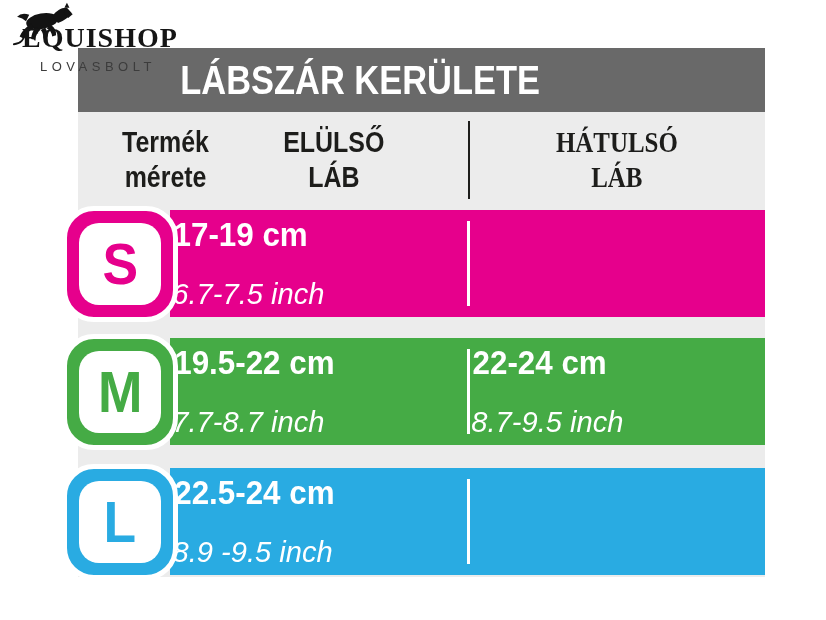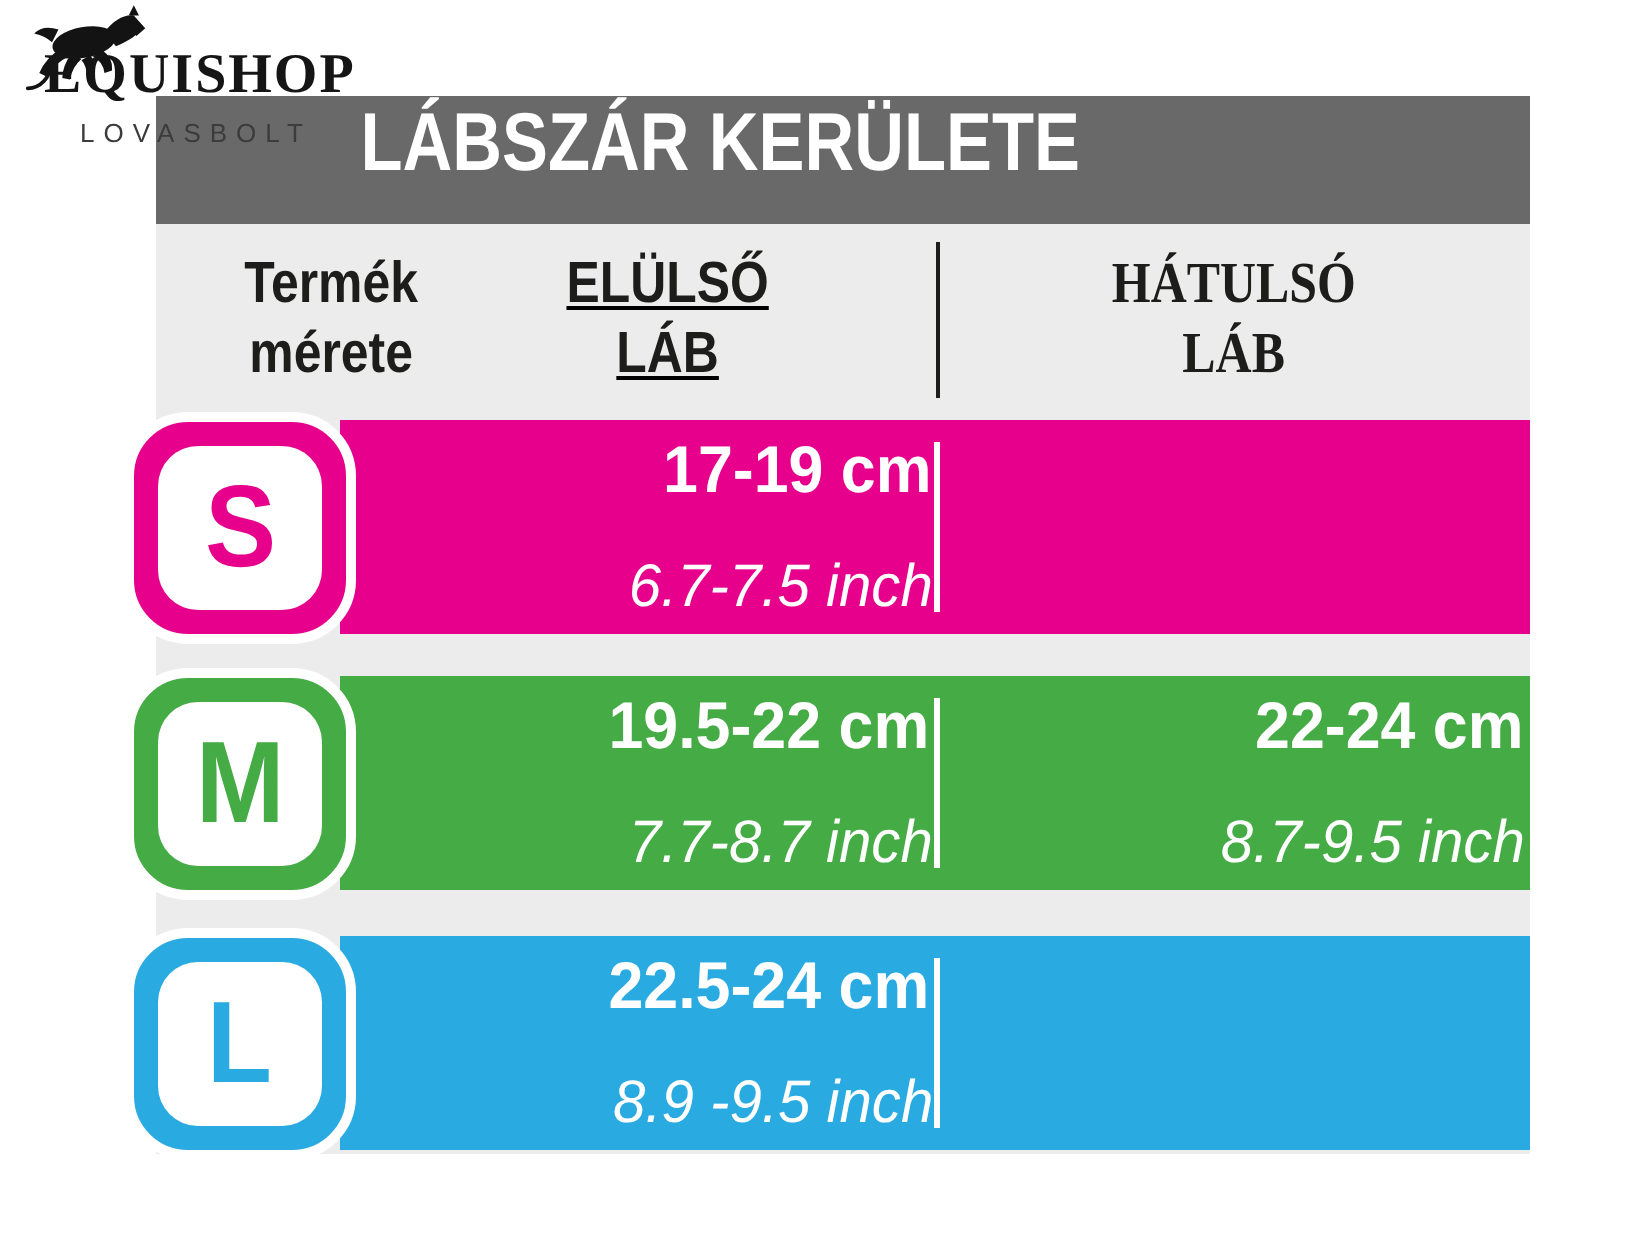--- a/index.html
+++ b/index.html
@@ -18,47 +18,47 @@
   }
   .logo-sub {
     position:absolute; left:34px; top:41px;
     font-size:13px; letter-spacing:4.5px; color:#3c3c3c; white-space:nowrap;margin-top:16px;
   }
 
   
   .titlebar { position:absolute; left:78px; top:48px; width:687px; height:64px; background:#696969; }
   .titlebar .title-wrap {
     position:absolute; left:0; top:0; width:565px; height:64px;
-    display:flex; justify-content:center;
+    display:flex; align-items:center; justify-content:center;
   }
   .title-text {
     color:#fff; font-weight:700; font-size:41px; letter-spacing:0;
     transform:scaleX(.84); transform-origin:center; white-space:nowrap;
   }
 
   
   .panel { position:absolute; left:78px; top:112px; width:687px; height:465px; background:#ececec; }
 
   
   .hdr-cell { position:absolute; top:112px; height:95px; display:flex; flex-direction:column;
               align-items:center; justify-content:center; }
   .hdr-size  { left:78px;  width:120px;margin-left:28px; }
-  .hdr-front { left:198px; width:271px;text-decoration:underline; }
+  .hdr-front { left:198px; width:271px; }
   .hdr-hind  { left:469px; width:296px;font-family:Liberation Serif, serif; }
   .hdr-line {
     color:#1d1d1b; font-weight:700; font-size:29px; line-height:1.18;
     transform:scaleX(.86); transform-origin:center; white-space:nowrap;
   }
   .hdr-divider { position:absolute; left:468px; top:121px; width:2px; height:78px; background:#1d1d1b; }
 
   
   .row { position:absolute; left:0; width:826px; height:107px; }
   .band { position:absolute; left:170px; top:0; width:595px; height:107px; background:var(--row-color); }
   .band-half { position:absolute; top:0; height:107px; display:flex; flex-direction:column;
-               align-items:flex-end; justify-content:center; gap:23px; }
+               align-items:flex-start; justify-content:center; gap:23px; }
   .half-front { left:170px; width:299px; }
   .half-hind  { left:469px; width:296px; }
   .cm-text {
     color:#fff; font-weight:700; font-size:33px; white-space:nowrap;
     transform:scaleX(.95); transform-origin:center;
   }
   .inch-text {
     color:#fff; font-style:italic; font-weight:400; font-size:30px; white-space:nowrap;
     transform:scaleX(.97); transform-origin:center;
   }

